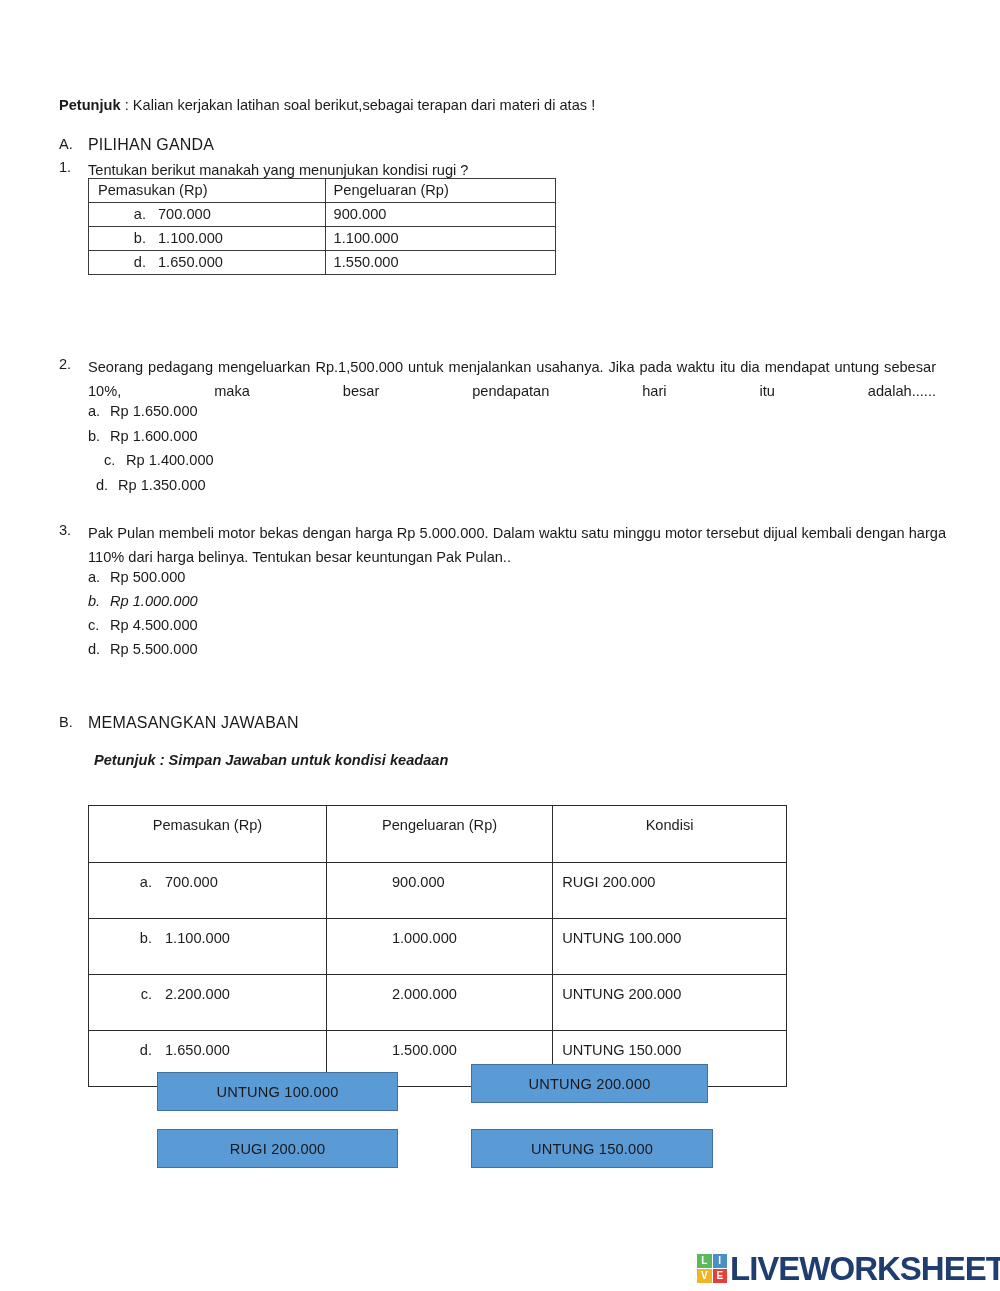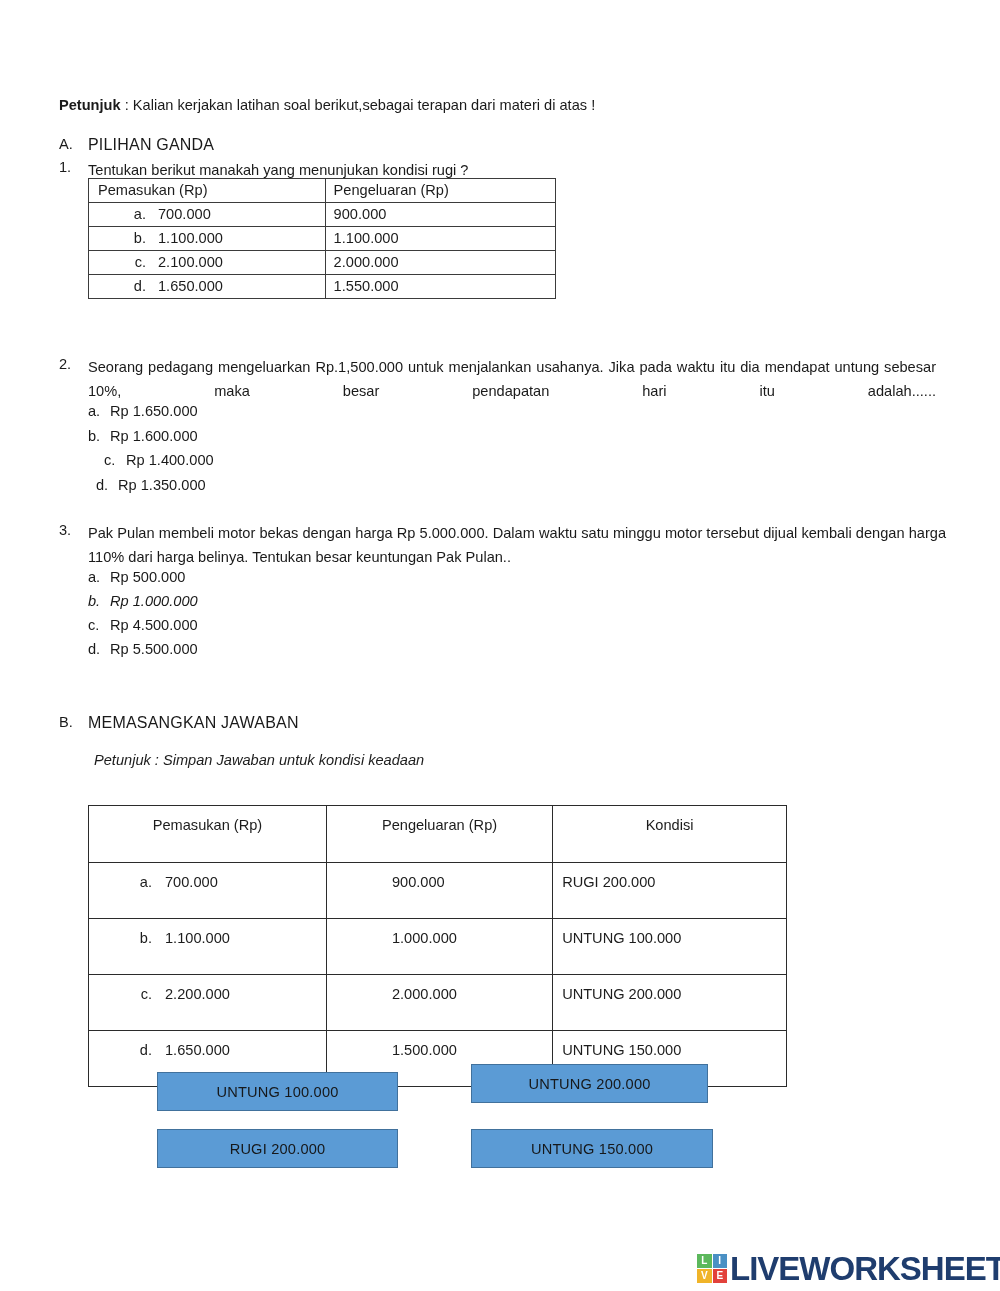--- a/index.html
+++ b/index.html
@@ -24,21 +24,21 @@
   }
 
   
   .t {
     position: absolute;
     font-size: 14.6px;
     line-height: 1.45;
     color: #1c1c1c;
     white-space: nowrap;
   }
-  .bolditalic { font-weight: normal; font-style: italic; }
+  .bolditalic { font-weight: bold; font-style: italic; }
 
   
   #intro {
     position: absolute;
     left: 59px;
     top: 97px;
     width: 900px;
     font-size: 14.6px;
     white-space: nowrap;
   }
@@ -222,24 +222,20 @@
       </tr>
       <tr>
         <td class="c1 itm"><span class="k">a.</span><span>700.000</span></td>
         <td class="c2">900.000</td>
       </tr>
       <tr>
         <td class="c1 itm"><span class="k">b.</span><span>1.100.000</span></td>
         <td class="c2">1.100.000</td>
       </tr>
       <tr>
-        <td class="c1 itm"><span class="k">c.</span><span>2.100.000</span></td>
-        <td class="c2">2.000.000</td>
-      </tr>
-      <tr>
         <td class="c1 itm"><span class="k">d.</span><span>1.650.000</span></td>
         <td class="c2">1.550.000</td>
       </tr>
     </tbody>
   </table>
 
   <div class="q-num" style="left:59px; top:356px;">2.</div>
   <div class="q-body justified" style="left:88px; top:356px; width:848px;">Seorang pedagang mengeluarkan Rp.1,500.000 untuk menjalankan usahanya. Jika pada waktu itu dia mendapat untung sebesar 10%, maka besar pendapatan hari itu adalah......</div>
 
   <div class="opt" style="left:88px; top:403px;"><span class="k">a.</span><span>Rp 1.650.000</span></div>

